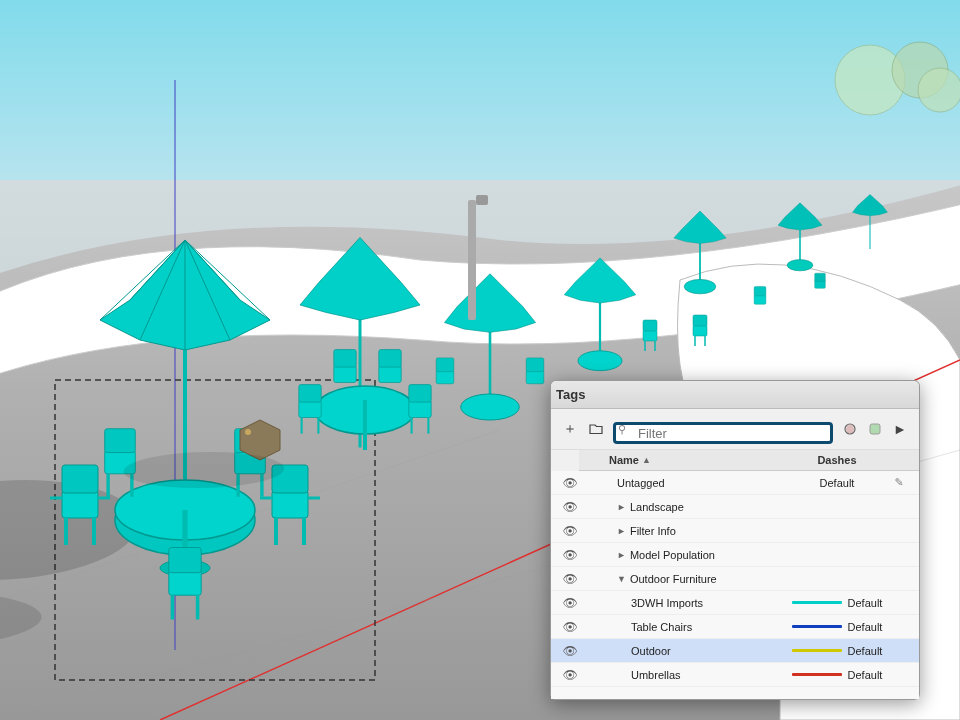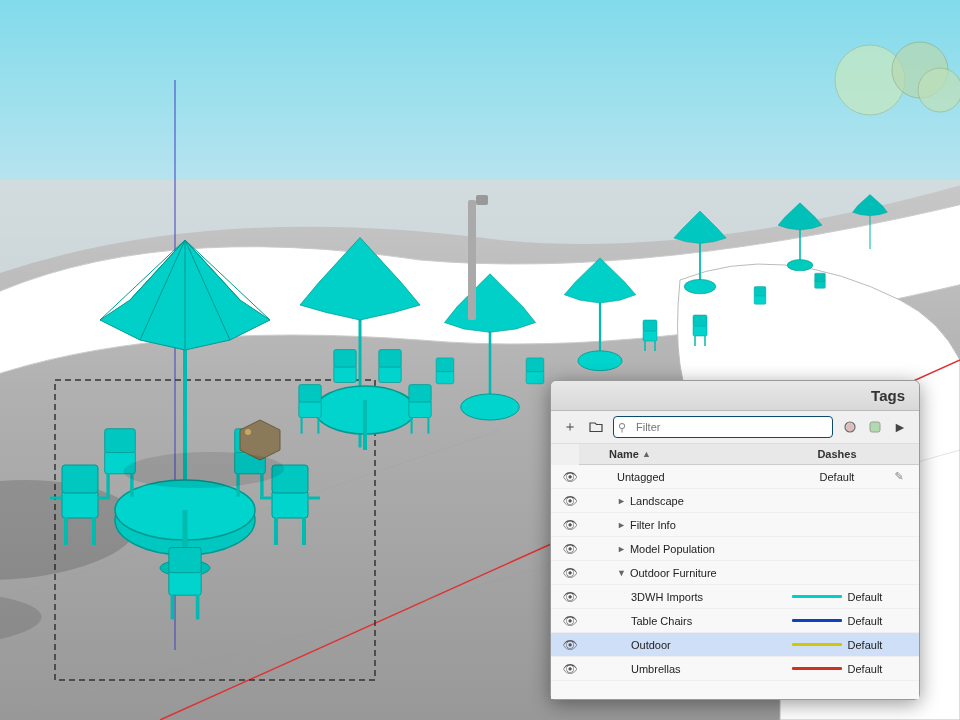--- a/index.html
+++ b/index.html
@@ -46,23 +46,23 @@
       border: 1px solid #999;
       border-radius: 6px;
       box-shadow: 0 4px 20px rgba(0,0,0,0.4);
       display: flex;
       flex-direction: column;
     }
 
     .tags-titlebar {
       background: linear-gradient(180deg, #e8e8e8 0%, #d8d8d8 100%);
       border-bottom: 1px solid #bbb;
-      padding: 6px 14px;
-      text-align: right;
-      font-size: 15px;
+      padding: 6px 5px;
+      text-align: left;
+      font-size: 13px;
       font-weight: 600;
       color: #333;
       border-radius: 6px 6px 0 0;
     }
 
     .tags-toolbar {
       display: flex;
       align-items: center;
       padding: 5px 8px;
       gap: 4px;
@@ -87,25 +87,26 @@
     .filter-input-wrap {
       flex: 1;
       position: relative;
       margin: 0 2px;
     }
 
     .filter-input {
       width: 100%;
       height: 22px;
       padding: 0 6px 0 22px;
-      border: 1px solid #0c4a6e;
+      border: 3px solid #0c4a6e;
       border-radius: 4px;
       background: #fff;
-      font-size: 11px;
+      font-size: 13px;
       outline: none;
+      margin-top: 8px;
     }
 
     .filter-icon {
       position: absolute;
       left: 5px;
       top: 50%;
       transform: translateY(-50%);
       color: #888;
       font-size: 11px;
       pointer-events: none;

